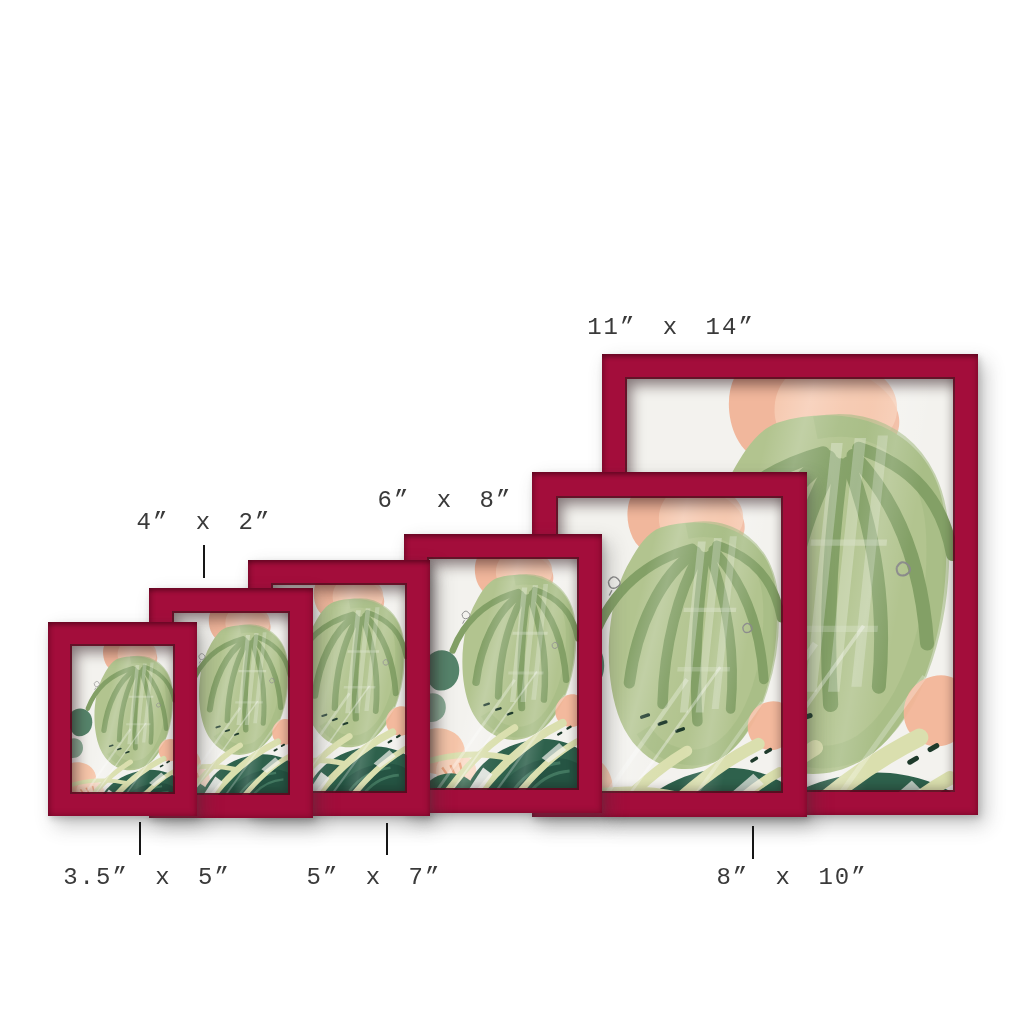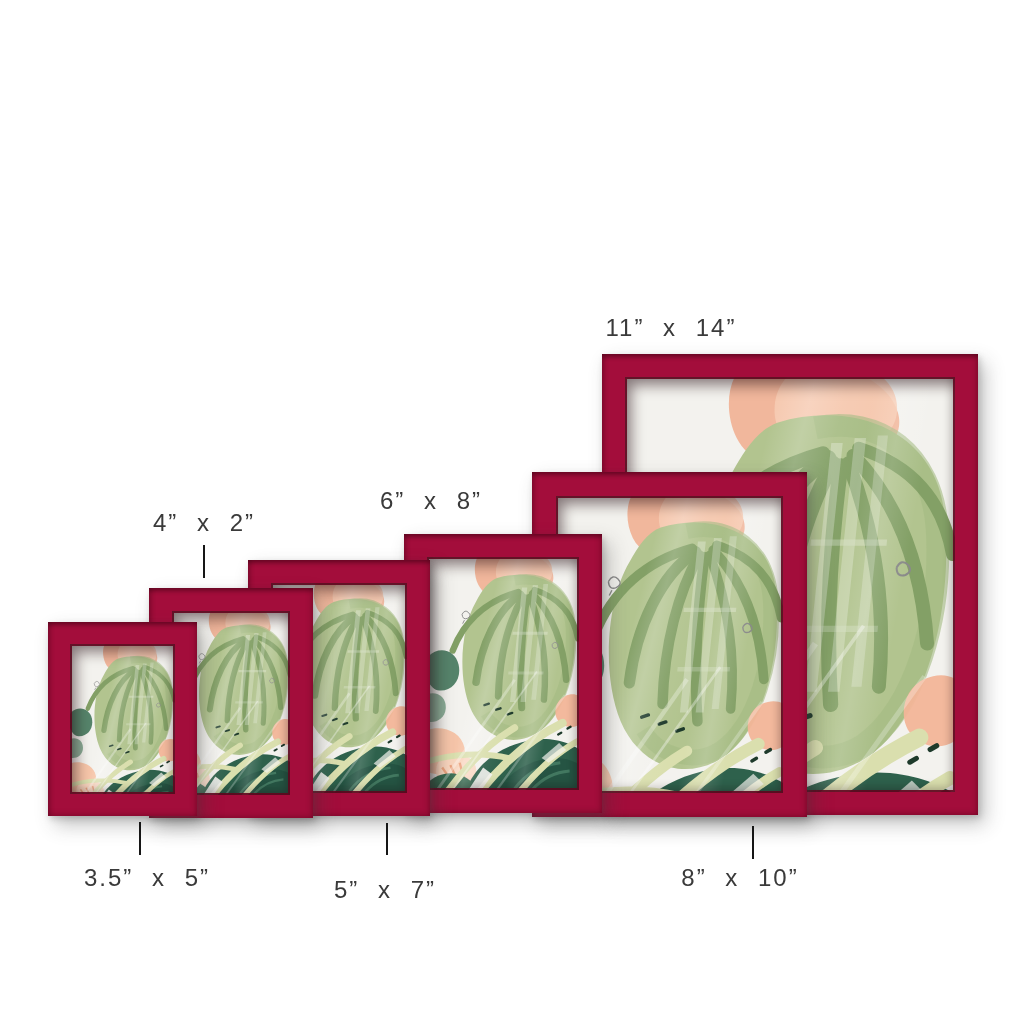--- a/index.html
+++ b/index.html
@@ -40,27 +40,27 @@
   .f1{left:48px;  top:622px; width:149px; height:194px; z-index:60;} .f1 .window{inset:22px;}
   .f2{left:149px; top:588px; width:164px; height:230px; z-index:50;} .f2 .window{inset:23px;}
   .f3{left:248px; top:560px; width:182px; height:256px; z-index:40;} .f3 .window{inset:23px;}
   .f4{left:404px; top:534px; width:198px; height:279px; z-index:30;} .f4 .window{inset:23px;}
   .f5{left:532px; top:472px; width:275px; height:345px; z-index:20;} .f5 .window{inset:24px;}
   .f6{left:602px; top:354px; width:376px; height:461px; z-index:10;} .f6 .window{inset:23px;}
   
   .size-label{
     position:absolute;transform:translateX(-50%);
     font-size:24px;font-weight:400;letter-spacing:2px;word-spacing:10px;
-    color:#3a3a3a;white-space:nowrap;z-index:70;
+    color:#3a3a3a;white-space:nowrap;z-index:70;font-family:Liberation Mono, monospace;
   }
   .lab-3_5x5{left:128px;top:864px;margin-left:19px;}
   .lab-4x6  {left:204px;top:509px;}
-  .lab-5x7  {left:385px;top:864px;margin-top:12px;}
-  .lab-6x8  {left:431px;top:487px;}
-  .lab-8x10 {left:740px;top:864px;}
+  .lab-5x7  {left:374px;top:864px;}
+  .lab-6x8  {left:445px;top:487px;}
+  .lab-8x10 {left:792px;top:864px;}
   .lab-11x14{left:671px;top:314px;}
   .tick{position:absolute;width:2px;background:#161616;z-index:70;}
   .tick-3_5x5{left:139px;top:822px;height:33px;}
   .tick-4x6  {left:203px;top:545px;height:33px;}
   .tick-5x7  {left:386px;top:823px;height:32px;}
   .tick-8x10 {left:752px;top:826px;height:33px;}
   .defs-svg{position:absolute;width:0;height:0;overflow:hidden;}
 </style>
 </head>
 <body>

